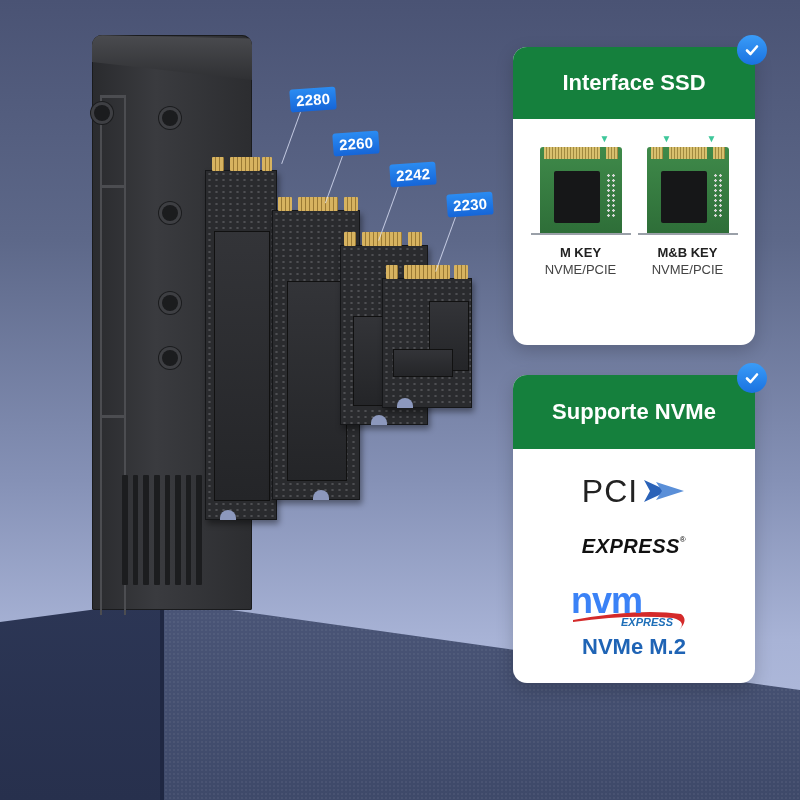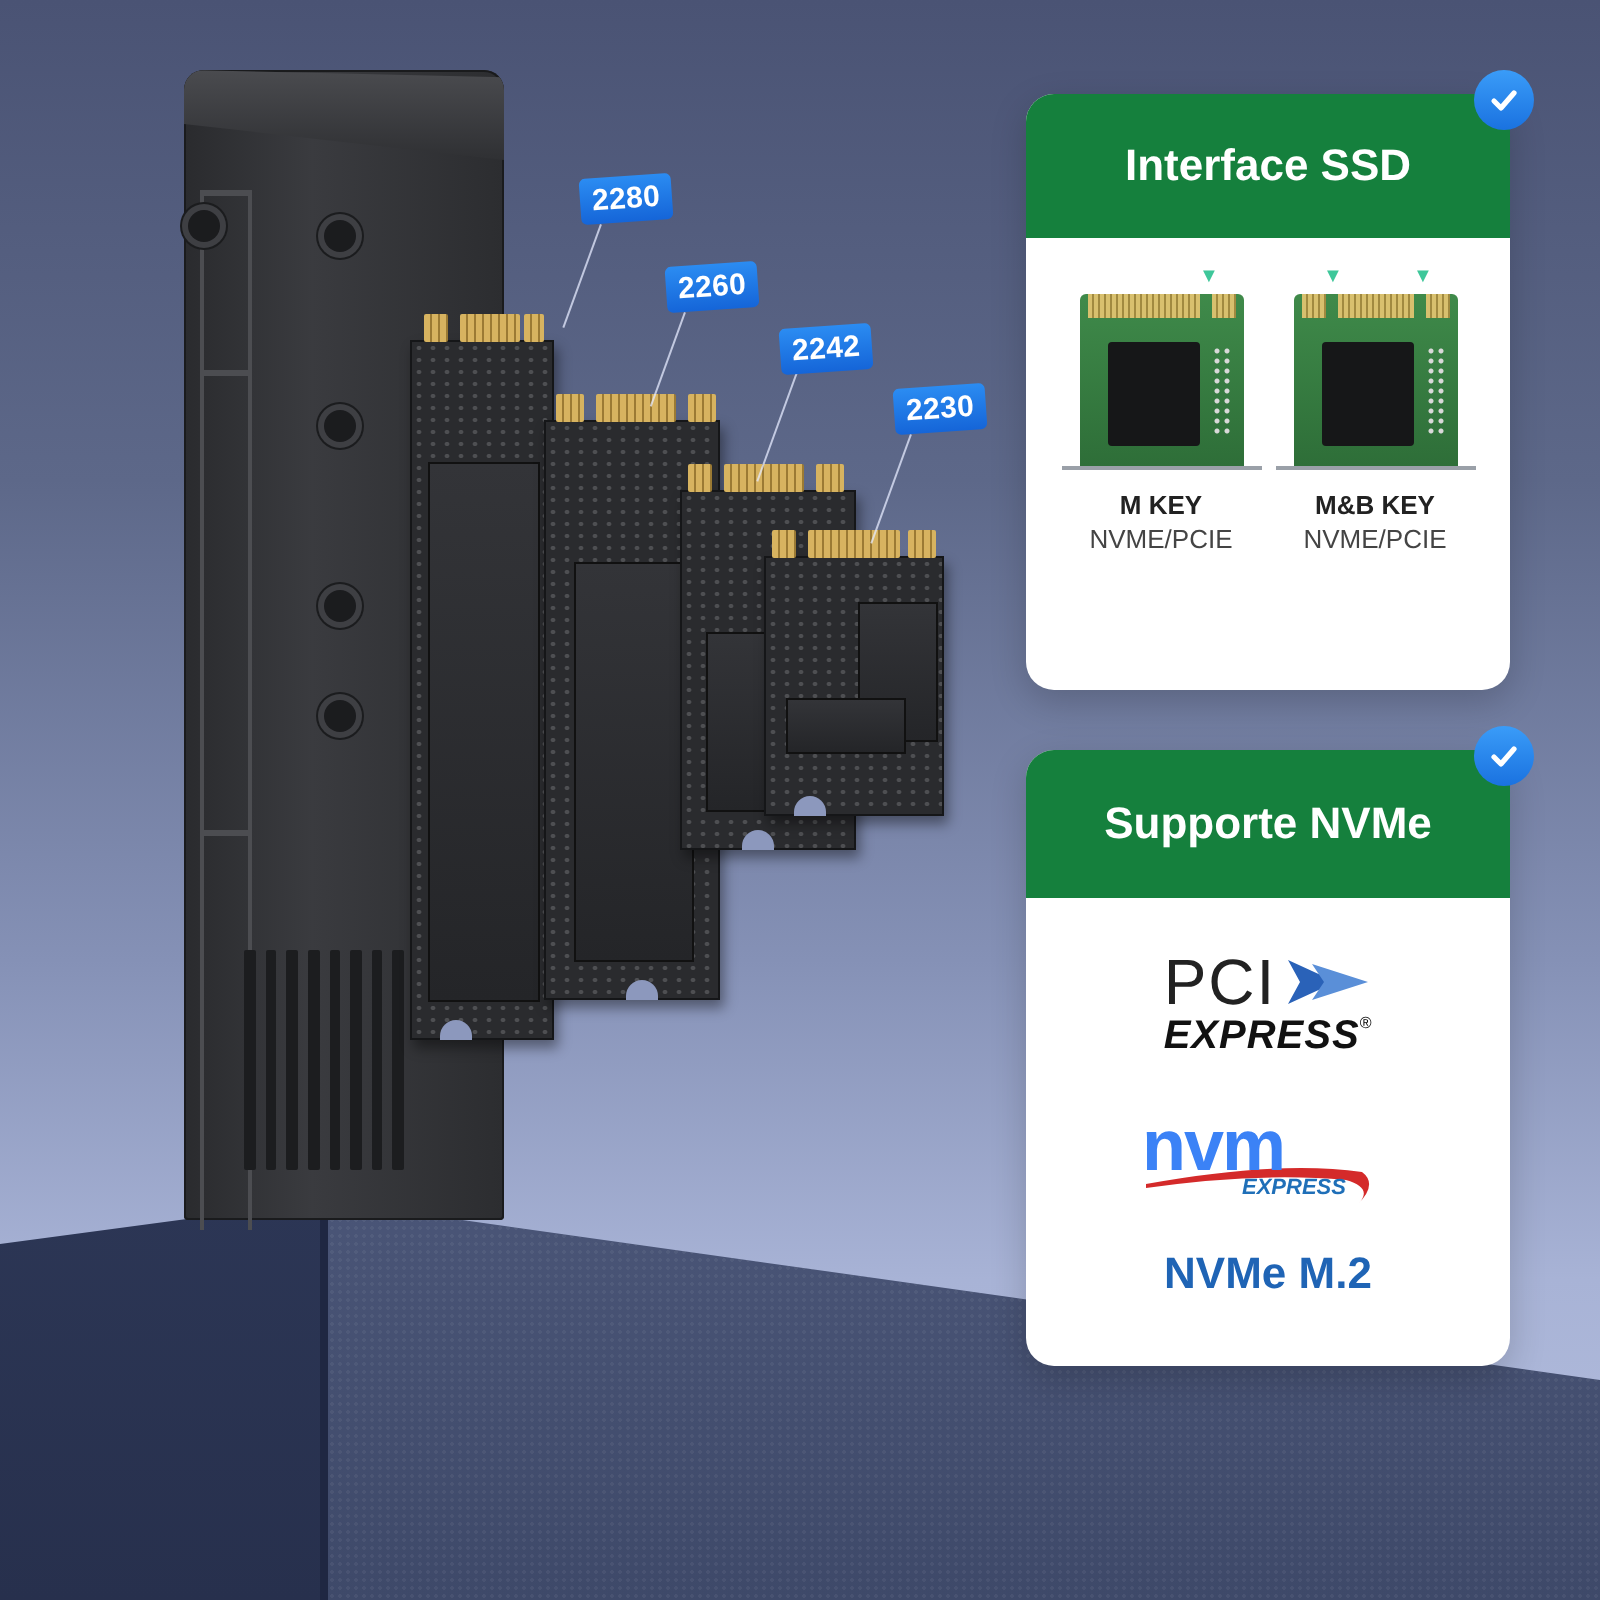--- a/index.html
+++ b/index.html
@@ -82,28 +82,28 @@
   .m2-card { position: relative; width: 82px; height: 86px; background: linear-gradient(180deg, #3f8a4a, #2e6e38); border-radius: 3px 3px 0 0; }
   .m2-card .gc { position: absolute; top: 0; height: 12px; background: repeating-linear-gradient(90deg, #d8c06e 0 2px, #a18a40 2px 3px); }
   .m2-card .ic { position: absolute; left: 14px; top: 24px; width: 46px; height: 52px; background: #161718; border-radius: 2px; }
   .m2-card .comp { position: absolute; right: 6px; top: 26px; width: 10px; height: 46px; background-image: radial-gradient(#d9d9d9 1px, transparent 1.5px); background-size: 5px 5px; }
   .m2-card .arrow { position: absolute; top: -14px; color: #3ec79a; font-size: 10px; }
   .shelf { width: 100px; height: 2px; background: #9aa0a8; }
   .key-title { margin-top: 10px; font-weight: bold; font-size: 13px; color: #222; }
   .key-sub { font-size: 13px; color: #444; margin-top: 2px; }
 
   .logos { display: flex; flex-direction: column; align-items: center; padding-top: 26px; }
-  .pci { display: flex; flex-direction: column; align-items: flex-start; }
+  .pci { display: flex; flex-direction: column; align-items: flex-start; gap: 28px; }
   .pci-top { display: flex; align-items: center; }
   .pci-word { font-size: 32px; color: #222; letter-spacing: 1px; font-weight: normal; line-height: 1; }
   .pci-exp { font-size: 20px; font-weight: bold; font-style: italic; color: #111; letter-spacing: 0.5px; }
   .nvm { margin-top: 28px; position: relative; width: 130px; height: 48px; }
   .nvm-word { position: absolute; left: 2px; top: -6px; font-size: 36px; font-weight: bold; color: #3b82f6; letter-spacing: -1px; }
   .nvm-exp { position: absolute; left: 52px; top: 30px; font-size: 11px; font-weight: bold; font-style: italic; color: #1f6fb8; }
-  .nvme-m2 { margin-top: 18px; color: #1f64b5; font-size: 22px; font-weight: bold; }
+  .nvme-m2 { color: #1f64b5; font-size: 22px; font-weight: bold; }
 </style>
 </head>
 <body>
 
 <div class="stage">
 
   <div class="pedestal-left"></div>
   <div class="pedestal-right"></div>
   <div class="pedestal-edge"></div>
 

